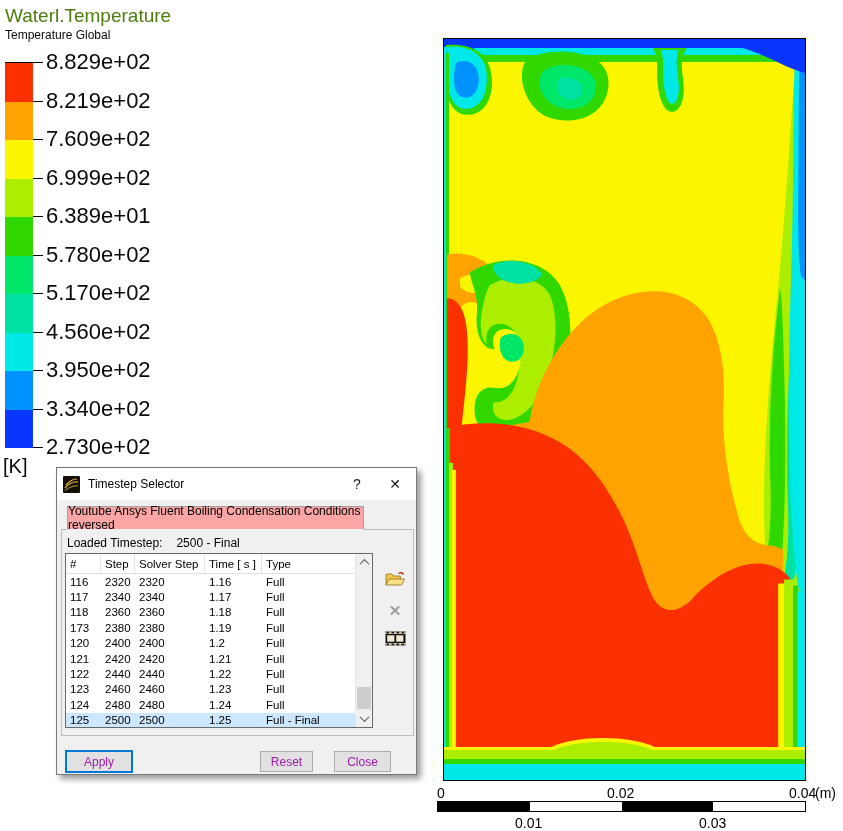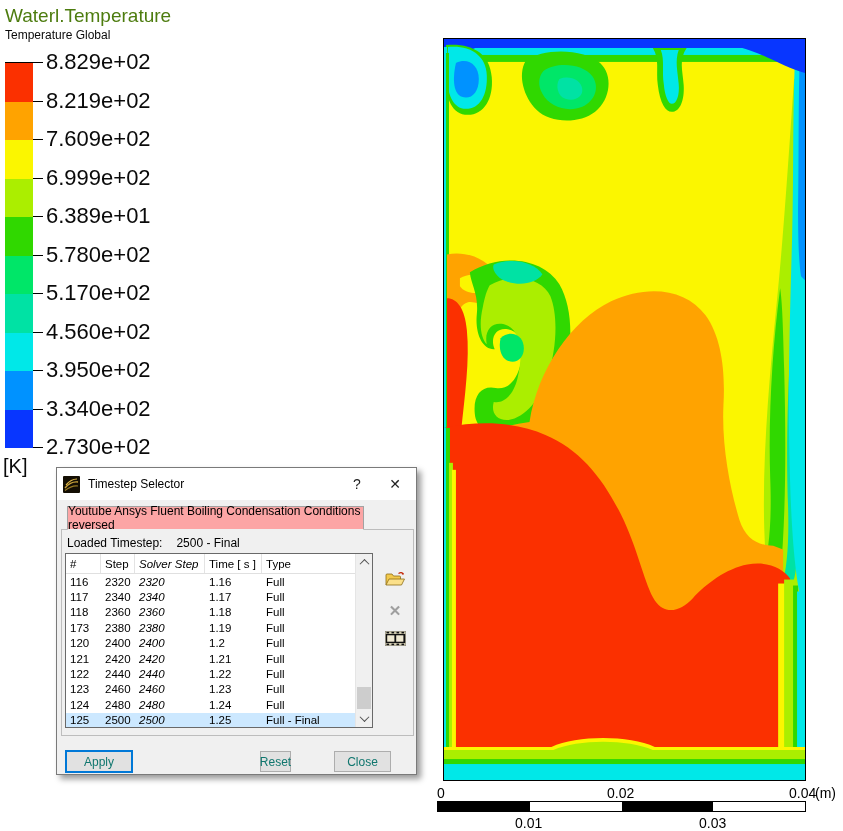--- a/index.html
+++ b/index.html
@@ -42,32 +42,32 @@
   #tab-pane { position:absolute; left:4px; top:61px; width:353px; height:207px;
     border:1px solid #bdbdbd; background:#f0f0f0; }
   #loaded-row { position:absolute; left:10px; top:68px; }
   #loaded-row span { margin-right:14px; }
   #ts-table { position:absolute; left:8px; top:85px; width:308px; height:175px;
     background:#fff; border:1px solid #696969; overflow:hidden; }
   #ts-header { display:flex; height:20px; border-bottom:1px solid #e0e0e0; align-items:center; }
   #ts-header .hc { padding-left:4px; border-right:1px solid #e3e3e3; height:100%; display:flex; align-items:center; font-size:11.5px; }
   .row { display:flex; height:15.4px; align-items:center; font-size:11.5px; }
   .row .c { padding-left:4px; overflow:hidden; white-space:nowrap; }
-  .c0 { width:35px; } .c1 { width:34px; } .c2 { width:70px;font-style:italic; } .c3 { width:57px; } .c4 { width:93px; }
+  .c0 { width:35px; } .c1 { width:34px; } .c2 { width:70px; } .c3 { width:57px; } .c4 { width:93px; }
   #scrollbar { position:absolute; right:0; top:0; bottom:0; width:17px; background:#f0f0f0; border-left:1px solid #e5e5e5; }
   .sb-arrow { position:absolute; left:0; width:16px; height:17px; display:flex; align-items:center; justify-content:center; }
   .chev { width:7px; height:7px; border-left:1.6px solid #505050; border-top:1.6px solid #505050; }
   .chev.up { transform:rotate(45deg) translate(1px,1px); }
   .chev.down { transform:rotate(225deg) translate(1px,1px); }
   #sb-thumb { position:absolute; left:1px; bottom:18px; width:14px; height:22px; background:#cdcdcd; }
   .side-icon { position:absolute; left:327px; width:22px; display:flex; justify-content:center; }
   .btn { position:absolute; background:#e1e1e1; border:1px solid #adadad; font-size:12px;
-    display:flex; align-items:center; justify-content:center; color:#0f766e; }
+    display:flex; align-items:center; justify-content:center; color:#a21caf; }
   #btn-apply { left:8px; top:282px; width:68px; height:23px; border:2px solid #0078d7; }
-  #btn-reset { left:203px; top:283px; width:31px; height:21px; }
+  #btn-reset { left:203px; top:283px; width:53px; height:21px; }
   #btn-close { left:277px; top:283px; width:57px; height:21px; }
   #delete-icon-glyph { color:#9f9f9f; font-size:15px; font-weight:bold; }
 </style>
 </head>
 <body>
 
 <div class="abs" id="legend-title">Waterl.Temperature</div>
 <div class="abs" id="legend-subtitle">Temperature Global</div>
 <div class="abs" id="colorbar">
     <div class="band" style="height: 38.5px; background: rgb(251, 48, 0);"></div>

